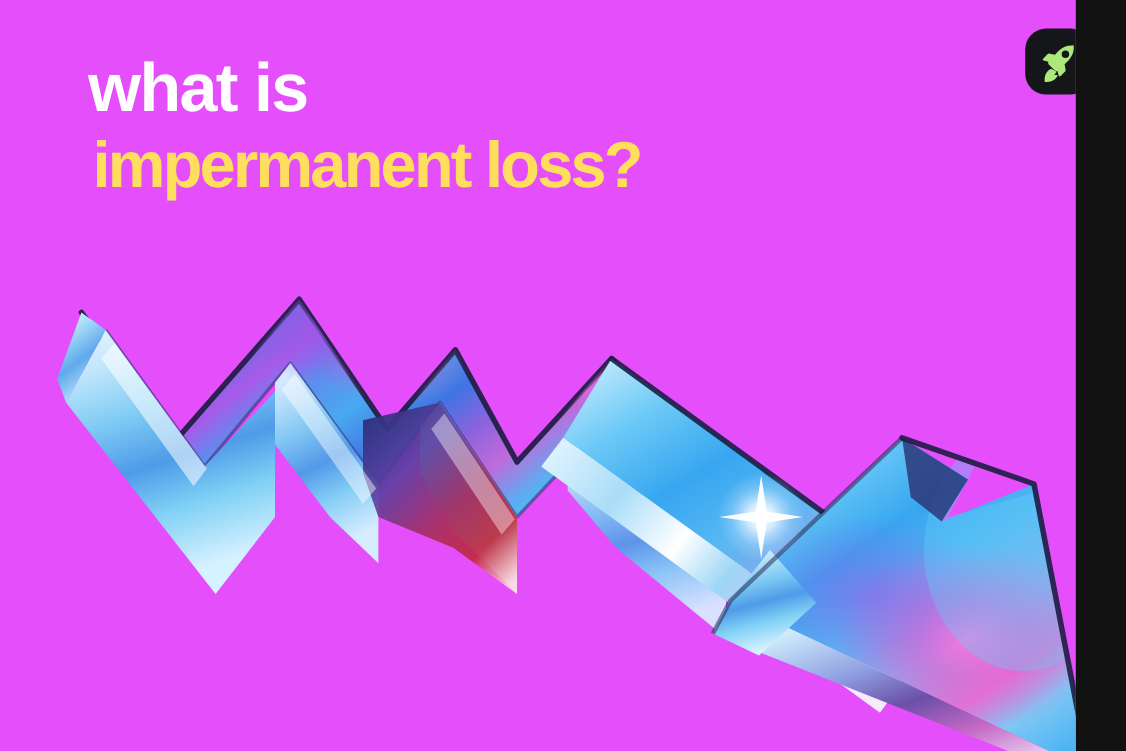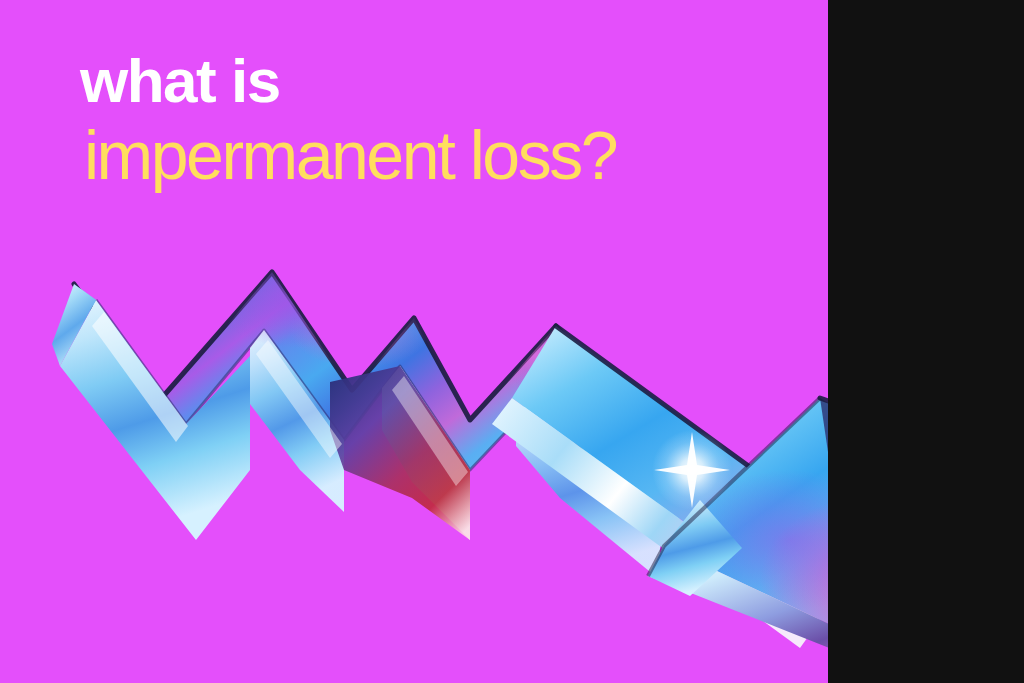--- a/index.html
+++ b/index.html
@@ -2,21 +2,21 @@
 <html><head>
 <meta charset="utf-8">
 <style>
   html, body {
     margin: 0;
     padding: 0;
     background: #111;
   }
   #stage {
     position: relative;
-    width: 828px;
+    width: 978px;
     height: 683px;
     overflow: hidden;
     font-family: "Liberation Sans", sans-serif;
     background: #E44FFB;
   }
 
   
   #logo-badge {
     position: absolute;
     left: 932px;
@@ -42,22 +42,22 @@
     color: #FFFFFF;
     font-size: 62px;
     font-weight: 700;
     line-height: 0.95;
     letter-spacing: -1.5px;
     margin: 0;
     white-space: nowrap;
   }
   #title {
     color: #FFDE5E;
-    font-size: 68px;
-    font-weight: 400;
+    font-size: 59px;
+    font-weight: 700;
     line-height: 1.0;
     letter-spacing: -2.5px;
     margin: 10px 0 0 4px;
     white-space: nowrap;
   }
 
   
   #arrow-art {
     position: absolute;
     left: 0;

